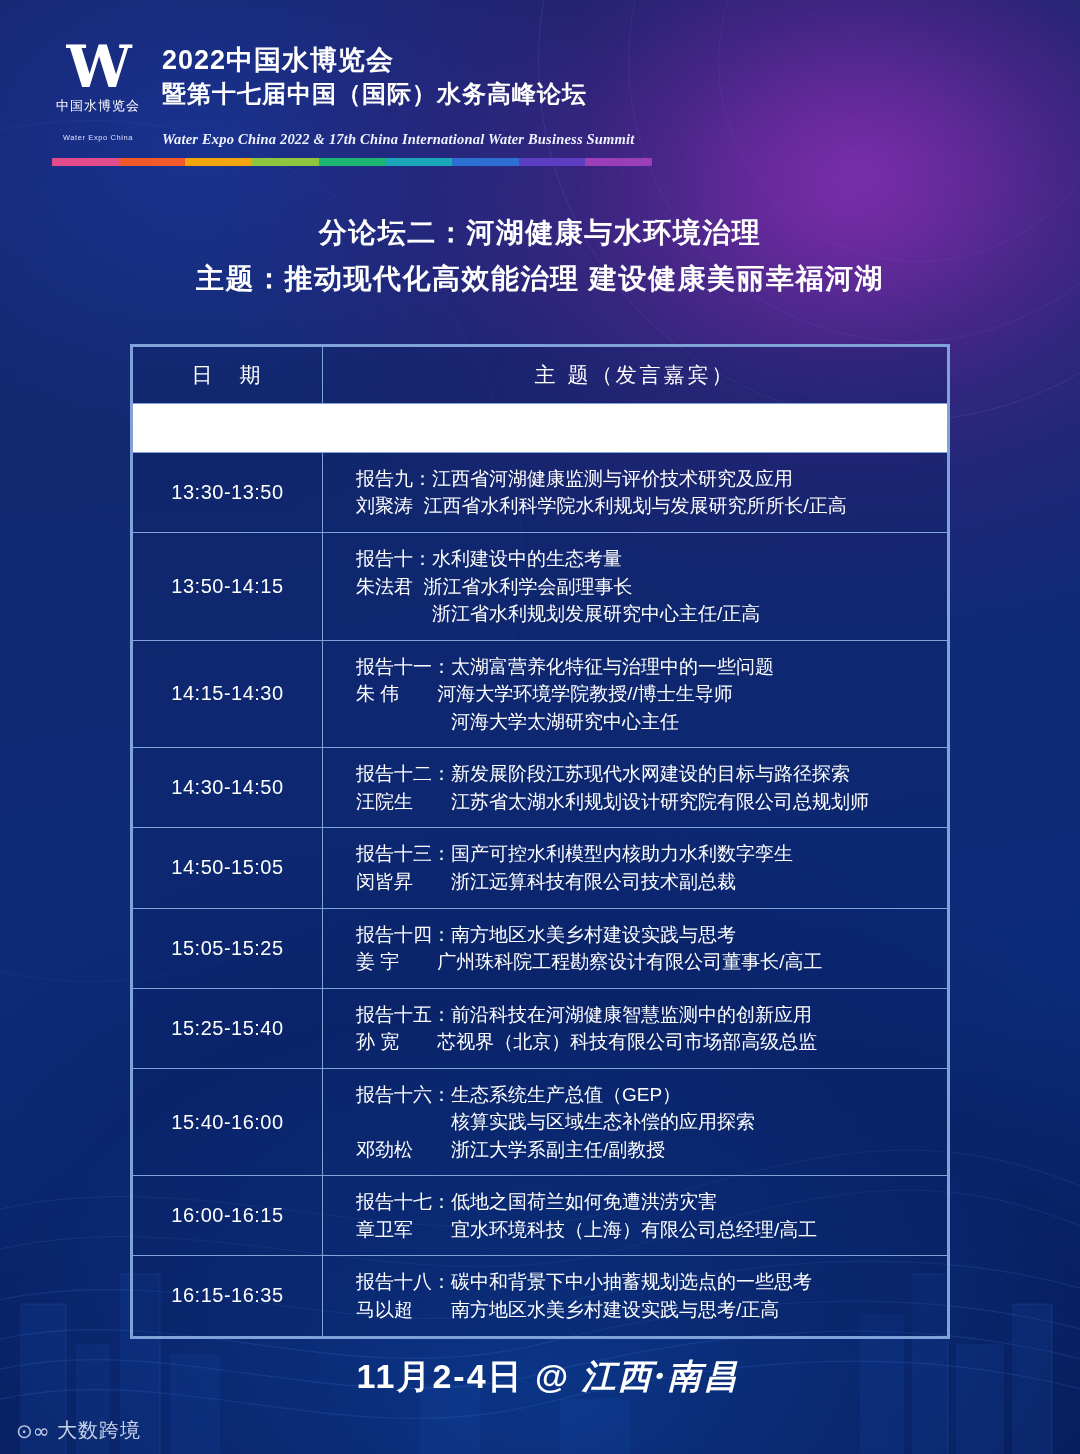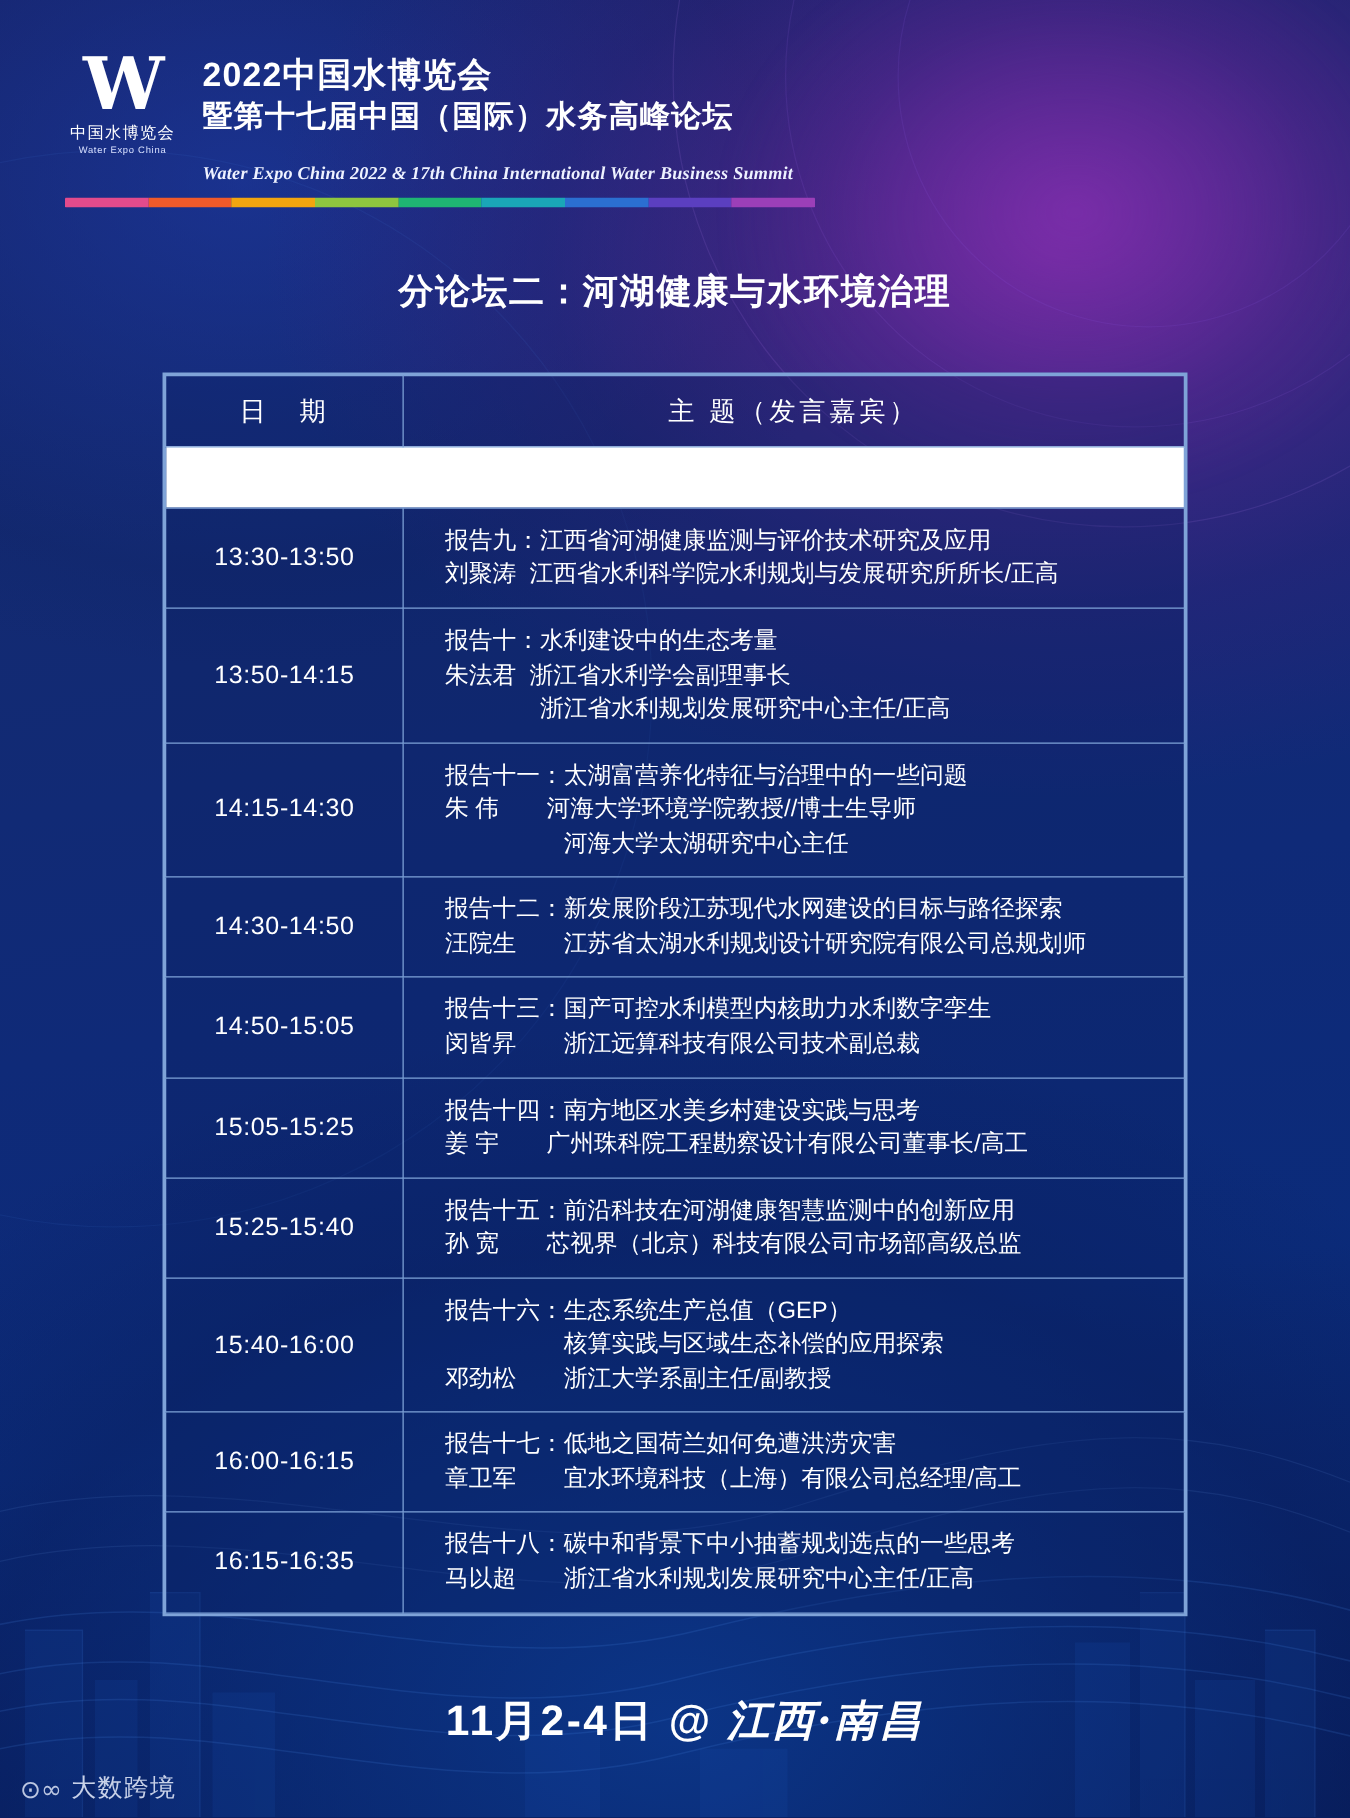--- a/index.html
+++ b/index.html
@@ -85,21 +85,21 @@
   .logo-sub-cn {
     font-size: 13px;
     letter-spacing: 1px;
     margin-top: 2px;
     white-space: nowrap;
   }
   .logo-sub-en {
     font-size: 7.5px;
     letter-spacing: 0.6px;
     color: #d8e0ff;
-    margin-top: 0;
+    margin-top: 18px;
     white-space: nowrap;
   }
   .header-text { padding-top: 4px; }
   .ht-line1 {
     color: #ffffff;
     font-size: 27px;
     font-weight: 700;
     letter-spacing: 1px;
     line-height: 1.25;
   }
@@ -276,20 +276,21 @@
       <i style="background:#8ec63f"></i>
       <i style="background:#1fb573"></i>
       <i style="background:#1aa6b7"></i>
       <i style="background:#2b6fd1"></i>
       <i style="background:#5b3fc0"></i>
       <i style="background:#9b3fb8"></i>
   </div>
 
   <div class="titles">
     <div class="forum-title">分论坛二：河湖健康与水环境治理</div>
+    <div class="forum-subject">主题：推动现代化高效能治理 建设健康美丽幸福河湖</div>
   </div>
 
   <div class="table-wrap">
     <table class="agenda">
       <colgroup>
           <col class="c-time">
           <col>
         </colgroup>
       <thead>
         <tr>
@@ -364,21 +365,21 @@
             <td class="time">16:00-16:15</td>
             <td class="topic">
               <div class="ln">报告十七：低地之国荷兰如何免遭洪涝灾害</div>
               <div class="ln">章卫军　　宜水环境科技（上海）有限公司总经理/高工</div>
             </td>
           </tr>
           <tr>
             <td class="time">16:15-16:35</td>
             <td class="topic">
               <div class="ln">报告十八：碳中和背景下中小抽蓄规划选点的一些思考</div>
-              <div class="ln">马以超　　浙江省水利规划发展研究中心主任/正高</div>
+              <div class="ln">马以超　　南方地区水美乡村建设实践与思考/正高</div>
             </td>
           </tr>
         </tbody>
     </table>
   </div>
 
   <div class="footer">
     <div class="footer-date">
       <span>11月2-4日</span>
       <span>@</span>

